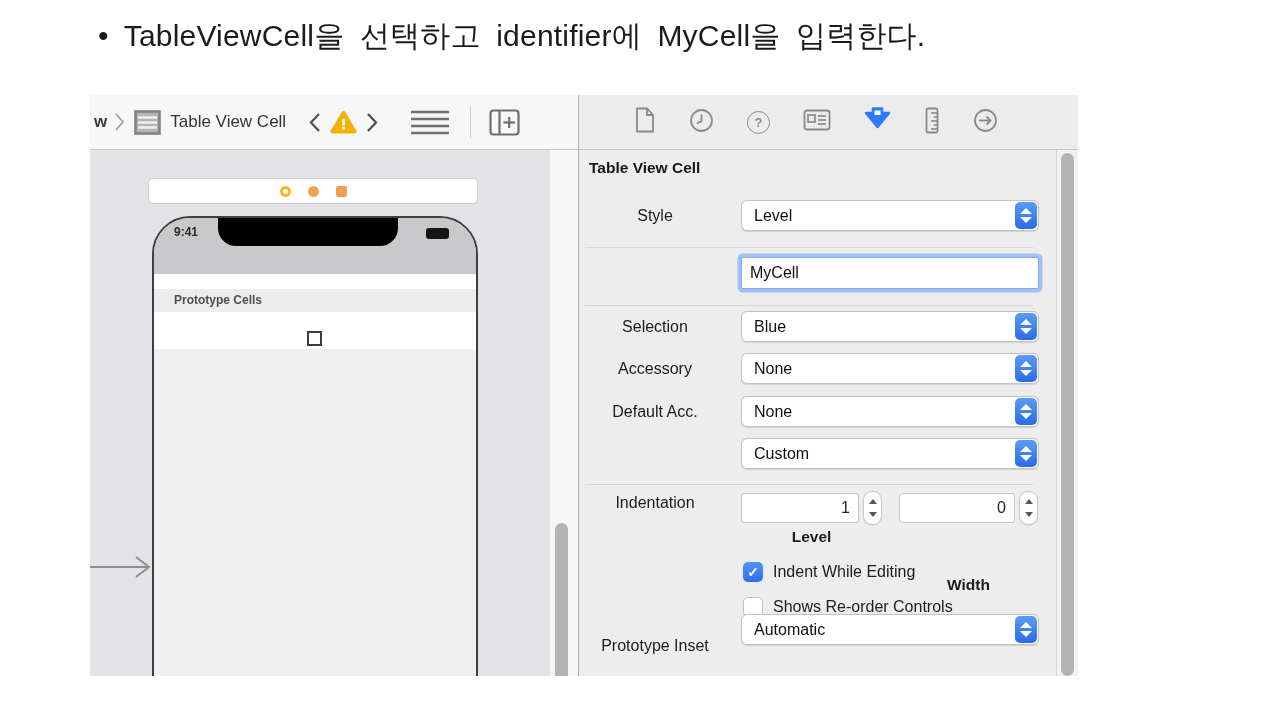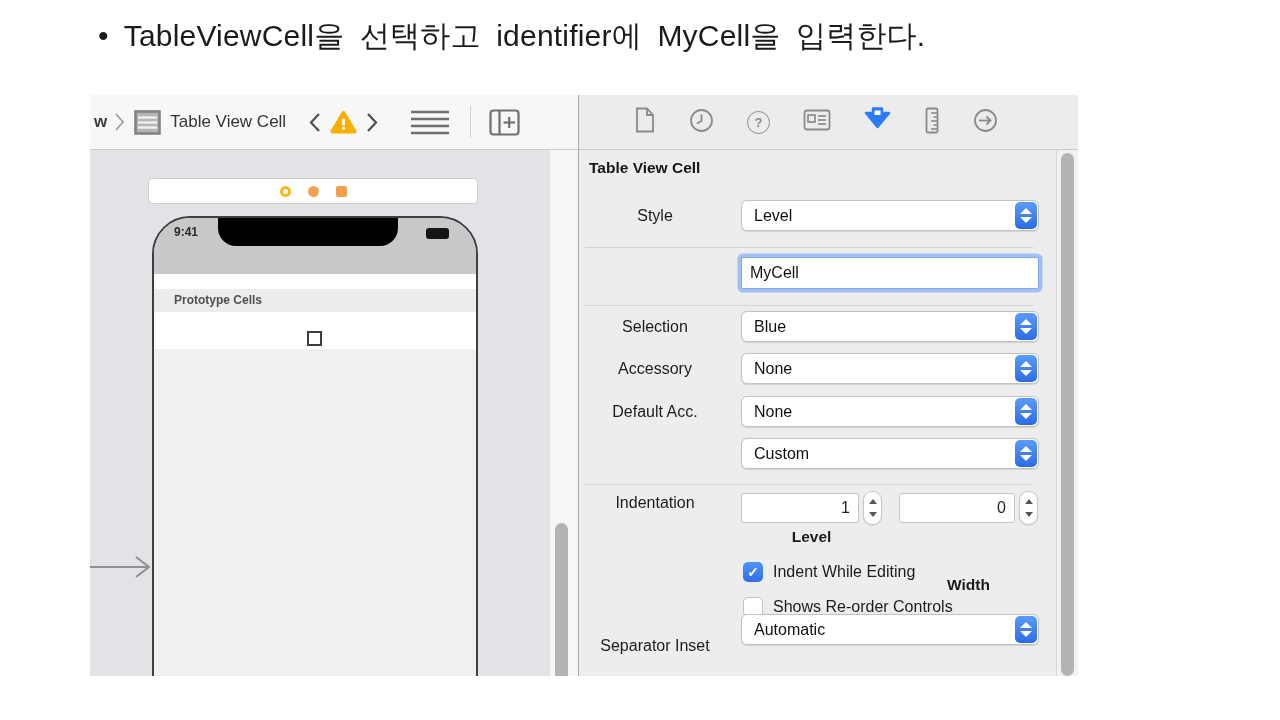--- a/index.html
+++ b/index.html
@@ -296,21 +296,21 @@
         <span class="cb-box cb-on">
             <span>✓</span>
           </span>
         <span class="cb-label">Indent While Editing</span>
       </div>
       <div class="cb-row" style="top:445px">
         <span class="cb-box cb-off"></span>
         <span class="cb-label">Shows Re-order Controls</span>
       </div>
 
-      <div class="row-label" style="top:480px">Separator Inset</div>
+      <div class="row-label" style="top:480px">Prototype Inset</div>
       <div class="popup" style="top:464px">
         <span class="popup-text">Automatic</span>
         <span class="popup-step">
             <span class="chev-up"></span>
             <span class="chev-dn"></span>
           </span>
       </div>
 
       <div class="insp-track"></div>
       <div class="insp-thumb"></div>

